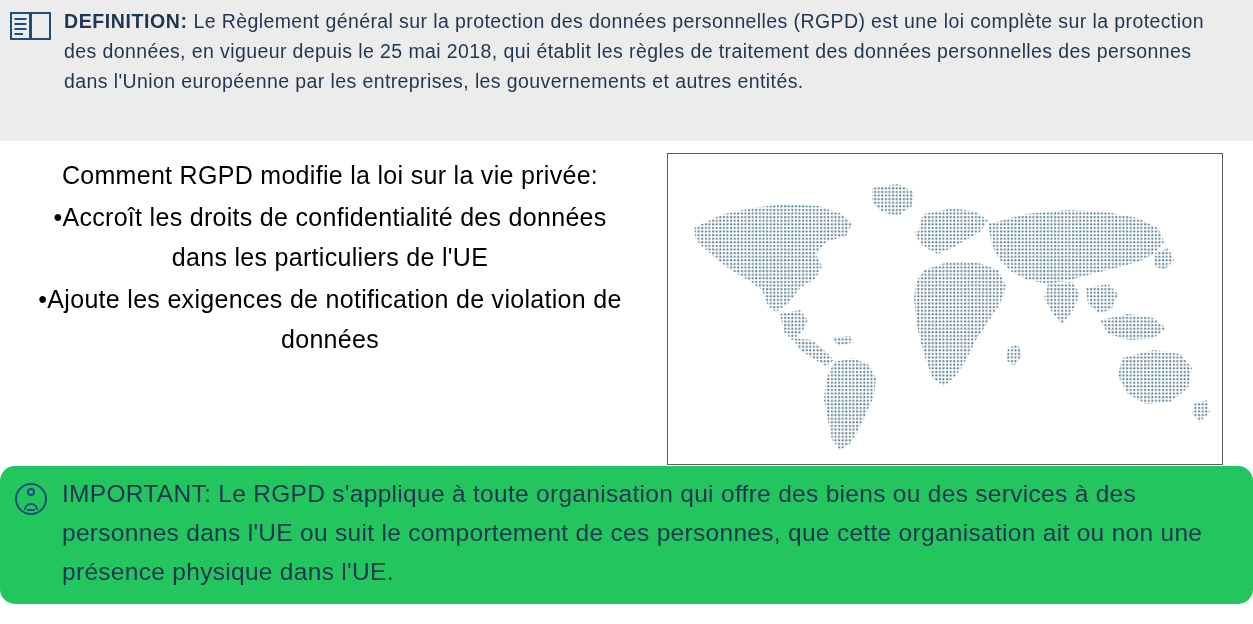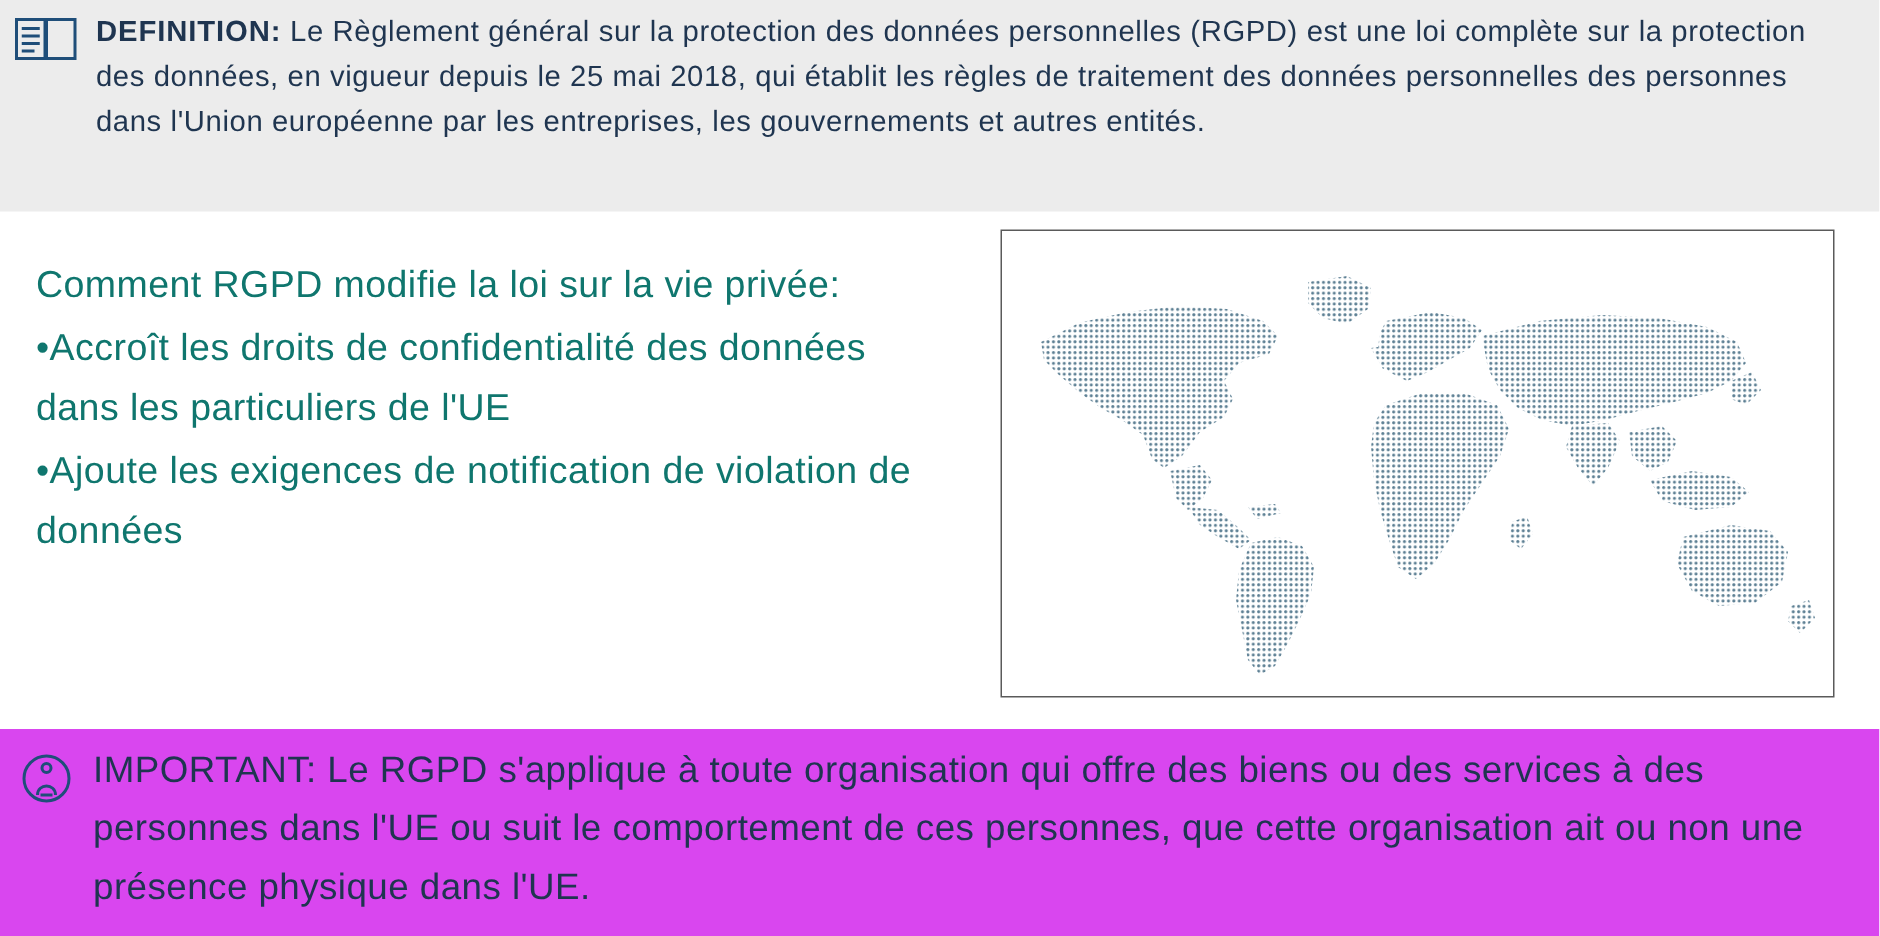--- a/index.html
+++ b/index.html
@@ -53,26 +53,27 @@
   .middle {
     position: absolute;
     left: 0;
     top: 141px;
     width: 1253px;
     height: 345px;
   }
   .left-col {
     position: absolute;
     left: 24px;
-    top: 29px;
+    top: 14px;
     width: 612px;
     font-size: 25px;
     line-height: 40px;
-    color: #0f766e;
+    color: #000000;
     letter-spacing: 0.3px;
+    text-align: center;
   }
   .left-col p {
     margin: 0 0 2px 0;
   }
   .heading-line {
     margin-bottom: 4px;
   }
 
   
   .map-panel {
@@ -96,25 +97,26 @@
   .map-svg {
     display: block;
     width: 540px;
     height: 296px;
   }
 
   
   .important-band {
     position: absolute;
     left: 0;
-    top: 486px;
+    top: 466px;
     width: 1253px;
     height: 138px;
-    background: #d946ef;
+    background: #22c55e;
     box-sizing: border-box;
+    border-radius: 15px;
   }
   .imp-icon {
     position: absolute;
     left: 14px;
     top: 16px;
     width: 34px;
     height: 34px;
   }
   .imp-text {
     position: absolute;

